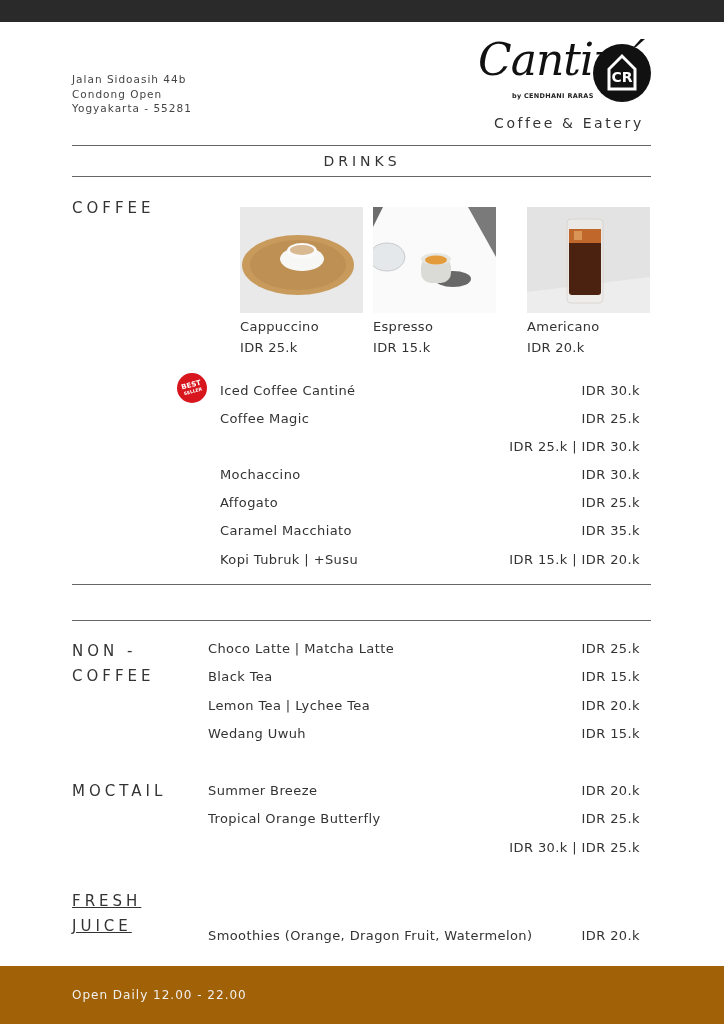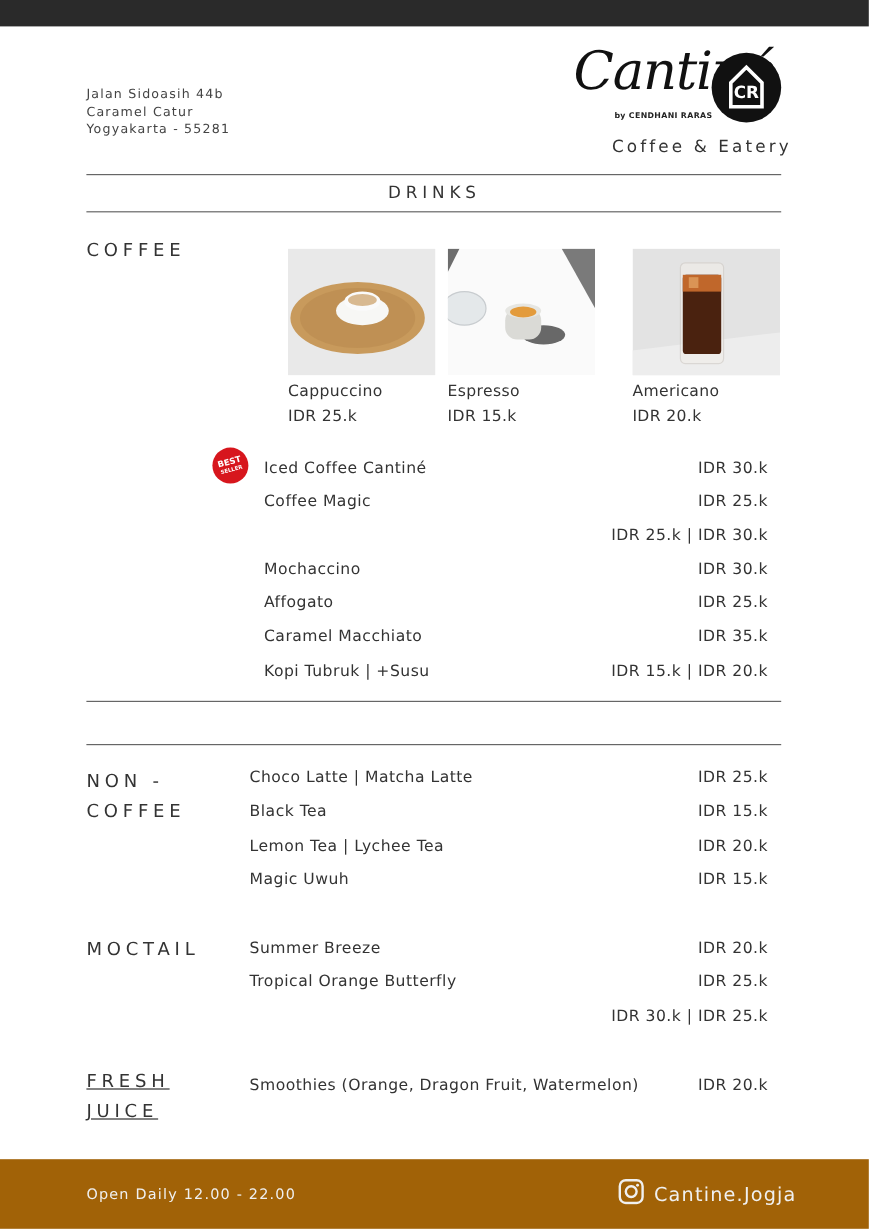--- a/index.html
+++ b/index.html
@@ -5,42 +5,42 @@
   html, body { margin:0; padding:0; }
   body { width:724px; height:1024px; position:relative; background:#ffffff; overflow:hidden;
          font-family:"DejaVu Sans", sans-serif; color:#333; }
   .topbar { position:absolute; left:0; top:0; width:724px; height:22px; background:#2a2a2a; }
   .footer { position:absolute; left:0; top:966px; width:724px; height:58px; background:#a16207; color:#f0f0f0; }
   .abs { position:absolute; }
   .address { left:72px; top:72px; font-size:10.5px; line-height:14.5px; letter-spacing:1px; color:#444; }
   .logo-script { left:478px; top:34px; font-family:"DejaVu Serif", serif; font-style:italic; font-size:44px; color:#111; letter-spacing:-1px; }
   .logo-by { left:512px; top:92px; font-size:6.5px; font-weight:bold; color:#222; letter-spacing:0.3px; }
   .logo-circle { left:593px; top:44px; width:58px; height:58px; border-radius:50%; background:#111; }
-  .tagline { left:494px; top:115px; font-size:14px; letter-spacing:2.6px; color:#333;margin-left:16px; }
+  .tagline { left:494px; top:115px; font-size:14px; letter-spacing:2.6px; color:#333; }
   .hr { position:absolute; left:72px; width:579px; height:0; border-top:1.5px solid #666; }
   .drinks-title { left:0; width:724px; top:153px; text-align:center; font-size:14px; letter-spacing:4px; color:#333; }
   .cat { font-size:15px; letter-spacing:4px; line-height:25px; color:#333; }
   .card-img { width:123px; height:106px; overflow:hidden; }
   .card-name, .card-price { font-size:13px; color:#333; letter-spacing:0.3px; }
   .row { position:absolute; left:220px; width:420px; height:20px; font-size:13px; letter-spacing:0.4px; color:#333; }
   .row .n { position:absolute; left:0; top:0; }
   .row .p { position:absolute; right:0; top:0; }
   .row2 { left:208px; width:432px; }
   .badge { left:176px; top:372px; width:32px; height:32px; }
   .foot-hours { left:72px; top:22px; font-size:12px; letter-spacing:1px; }
   .foot-ig { left:515px; top:16px; display:flex; align-items:center; gap:8px; font-size:16px; letter-spacing:1px; }
 </style>
 </head>
 <body>
 
 <div class="topbar"></div>
 
 <div class="abs address">
   <div>Jalan Sidoasih 44b</div>
-  <div>Caramel Catur</div>
+  <div>Condong Open</div>
   <div>Yogyakarta - 55281</div>
 </div>
 
 <div class="abs logo-script">Cantiné</div>
 <div class="abs logo-by">by CENDHANI RARAS</div>
 <div class="abs logo-circle">
   <svg width="58" height="58" viewBox="0 0 58 58">
     <path d="M16 45 V25 L29 12 L42 25 V45 Z" fill="none" stroke="#fff" stroke-width="3"></path>
     <text x="29" y="38" text-anchor="middle" fill="#fff" font-family="DejaVu Sans, sans-serif" font-size="14" font-weight="bold">CR</text>
   </svg>
@@ -149,51 +149,41 @@
   </div>
 <div class="row row2" style="top:669px;">
     <span class="n">Black Tea</span>
     <span class="p">IDR 15.k</span>
   </div>
 <div class="row row2" style="top:698px;">
     <span class="n">Lemon Tea | Lychee Tea</span>
     <span class="p">IDR 20.k</span>
   </div>
 <div class="row row2" style="top:726px;">
-    <span class="n">Magic Uwuh</span>
+    <span class="n">Wedang Uwuh</span>
     <span class="p">IDR 15.k</span>
   </div>
 
 <div class="abs cat" style="left:72px; top:779px;">MOCTAIL</div>
 <div class="row row2" style="top:783px;">
     <span class="n">Summer Breeze</span>
     <span class="p">IDR 20.k</span>
   </div>
 <div class="row row2" style="top:811px;">
     <span class="n">Tropical Orange Butterfly</span>
     <span class="p">IDR 25.k</span>
   </div>
 <div class="row row2" style="top:840px;">
     <span class="p">IDR 30.k | IDR 25.k</span>
   </div>
 
 <div class="abs cat" style="left:72px; top:889px;text-decoration:underline;">
   <div>FRESH</div>
   <div>JUICE</div>
 </div>
-<div class="row row2" style="top:897px;text-align:center;">
+<div class="row row2" style="top:928px;text-align:center;">
     <span class="n">Smoothies (Orange, Dragon Fruit, Watermelon)</span>
     <span class="p">IDR 20.k</span>
   </div>
 
 <div class="footer">
   <div class="abs foot-hours">Open Daily 12.00 - 22.00</div>
-  <div class="abs foot-ig">
-    <span>
-      <svg width="22" height="22" viewBox="0 0 22 22">
-        <rect x="1.5" y="1.5" width="19" height="19" rx="5" fill="none" stroke="#f0f0f0" stroke-width="2"></rect>
-        <circle cx="11" cy="11" r="4.5" fill="none" stroke="#f0f0f0" stroke-width="2"></circle>
-        <circle cx="16.3" cy="5.7" r="1.2" fill="#f0f0f0"></circle>
-      </svg>
-    </span>
-    <span>Cantine.Jogja</span>
-  </div>
 </div>
 
 </body></html>

